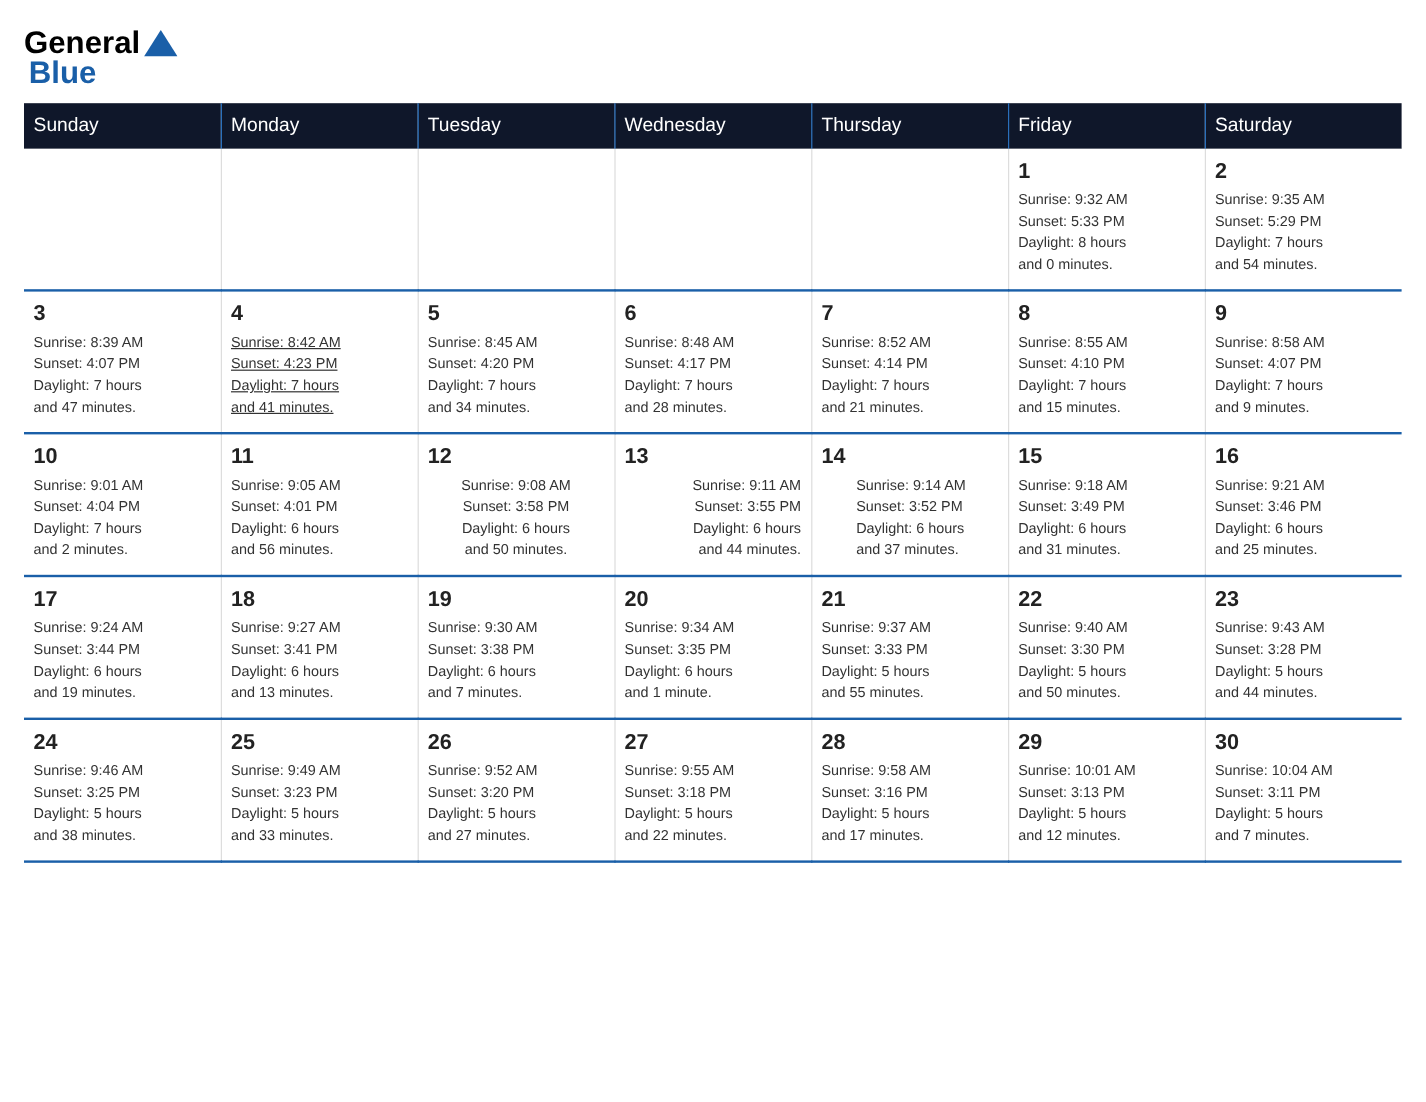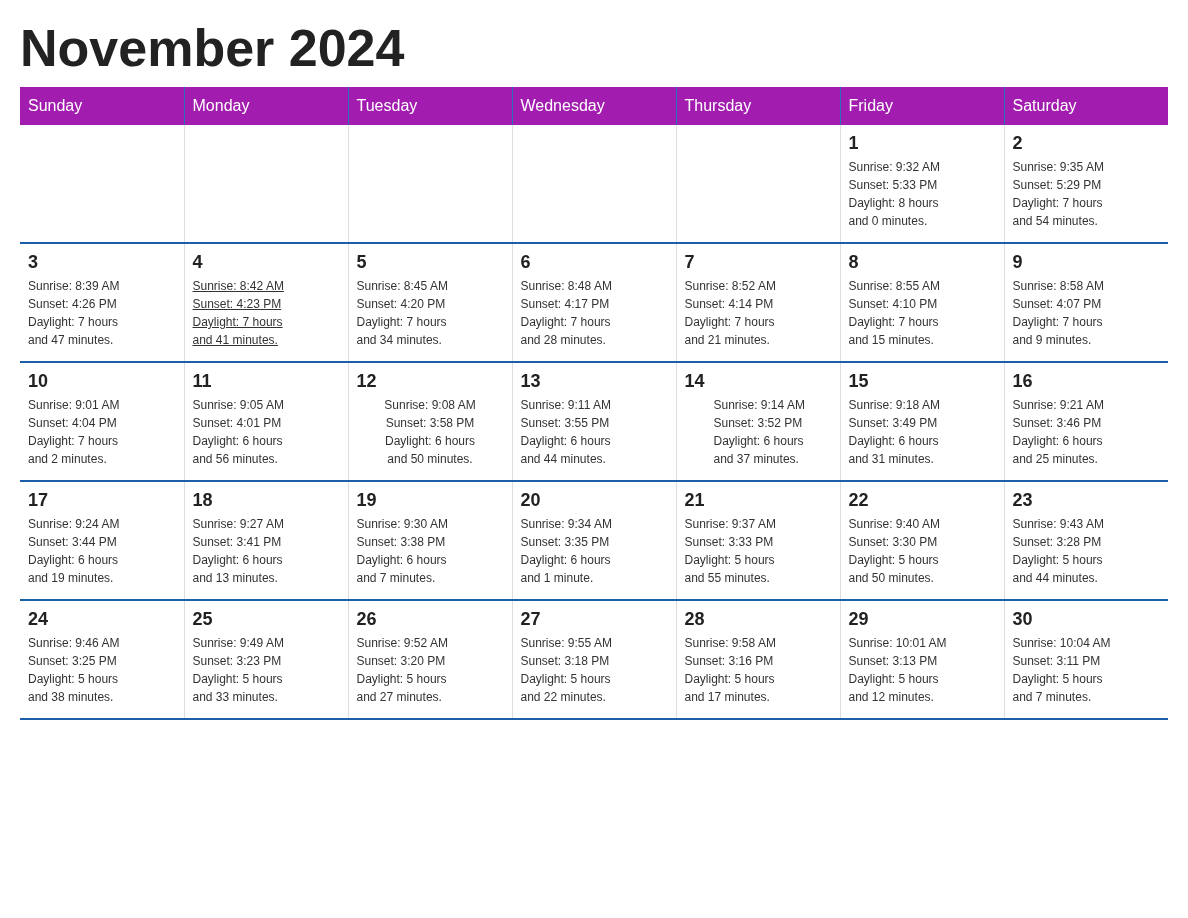--- a/index.html
+++ b/index.html
@@ -29,21 +29,21 @@
       font-size: 20px;
       color: #555;
       margin-top: 4px;
     }
     .calendar {
       width: 100%;
       border-collapse: collapse;
       margin-top: 10px;
     }
     .calendar thead tr {
-      background-color: #a21caf;
+      background-color: #0f172a;
       color: #fff;
       margin-left: 40px;
     }
     .calendar thead th {
       padding: 10px 8px;
       text-align: left;
       font-size: 16px;
       font-weight: normal;
       border-right: 1px solid #2a70bc;
     }
@@ -97,22 +97,33 @@
     .logo-flag {
       display: inline-flex;
       margin-left: 3px;
       align-items: center;
     }
   </style>
 </head>
 <body>
 
 <div class="header">
+  <div class="logo-wrapper">
+    <div class="logo-line1">
+      <span>General</span>
+      <span class="logo-flag">
+        <svg width="28" height="22" viewBox="0 0 28 22">
+          <polygon points="0,22 14,0 28,22" fill="#1a5fa8"></polygon>
+          <polygon points="0,22 14,0 28,22" fill="none"></polygon>
+        </svg>
+      </span>
+    </div>
+    <div class="logo-line2">Blue</div>
+  </div>
   <div class="title-block">
-    <h1>November 2024</h1>
   </div>
 </div>
 
 <table class="calendar">
   <thead>
     <tr>
     <th>Sunday</th>
         <th>Monday</th>
         <th>Tuesday</th>
         <th>Wednesday</th>
@@ -140,21 +151,21 @@
           <div class="day-info" style="white-space: pre-line;">Sunrise: 9:35 AM
 Sunset: 5:29 PM
 Daylight: 7 hours
 and 54 minutes.</div>
         </td>
       </tr>
       <tr>
         <td>
           <span class="day-number">3</span>
           <div class="day-info" style="white-space: pre-line;">Sunrise: 8:39 AM
-Sunset: 4:26 PM
+Sunset: 4:07 PM
 Daylight: 7 hours
 and 47 minutes.</div>
         </td>
         <td>
           <span class="day-number">4</span>
           <div class="day-info" style="white-space: pre-line; text-decoration: underline;">Sunrise: 8:42 AM
 Sunset: 4:23 PM
 Daylight: 7 hours
 and 41 minutes.</div>
         </td>
@@ -211,21 +222,21 @@
         </td>
         <td>
           <span class="day-number">12</span>
           <div class="day-info" style="white-space: pre-line; text-align: center;">Sunrise: 9:08 AM
 Sunset: 3:58 PM
 Daylight: 6 hours
 and 50 minutes.</div>
         </td>
         <td>
           <span class="day-number">13</span>
-          <div class="day-info" style="white-space: pre-line;">Sunrise: 9:11 AM
+          <div class="day-info" style="white-space: pre-line; text-align: right;">Sunrise: 9:11 AM
 Sunset: 3:55 PM
 Daylight: 6 hours
 and 44 minutes.</div>
         </td>
         <td>
           <span class="day-number">14</span>
           <div class="day-info" style="white-space: pre-line; margin-left: 29px;">Sunrise: 9:14 AM
 Sunset: 3:52 PM
 Daylight: 6 hours
 and 37 minutes.</div>

